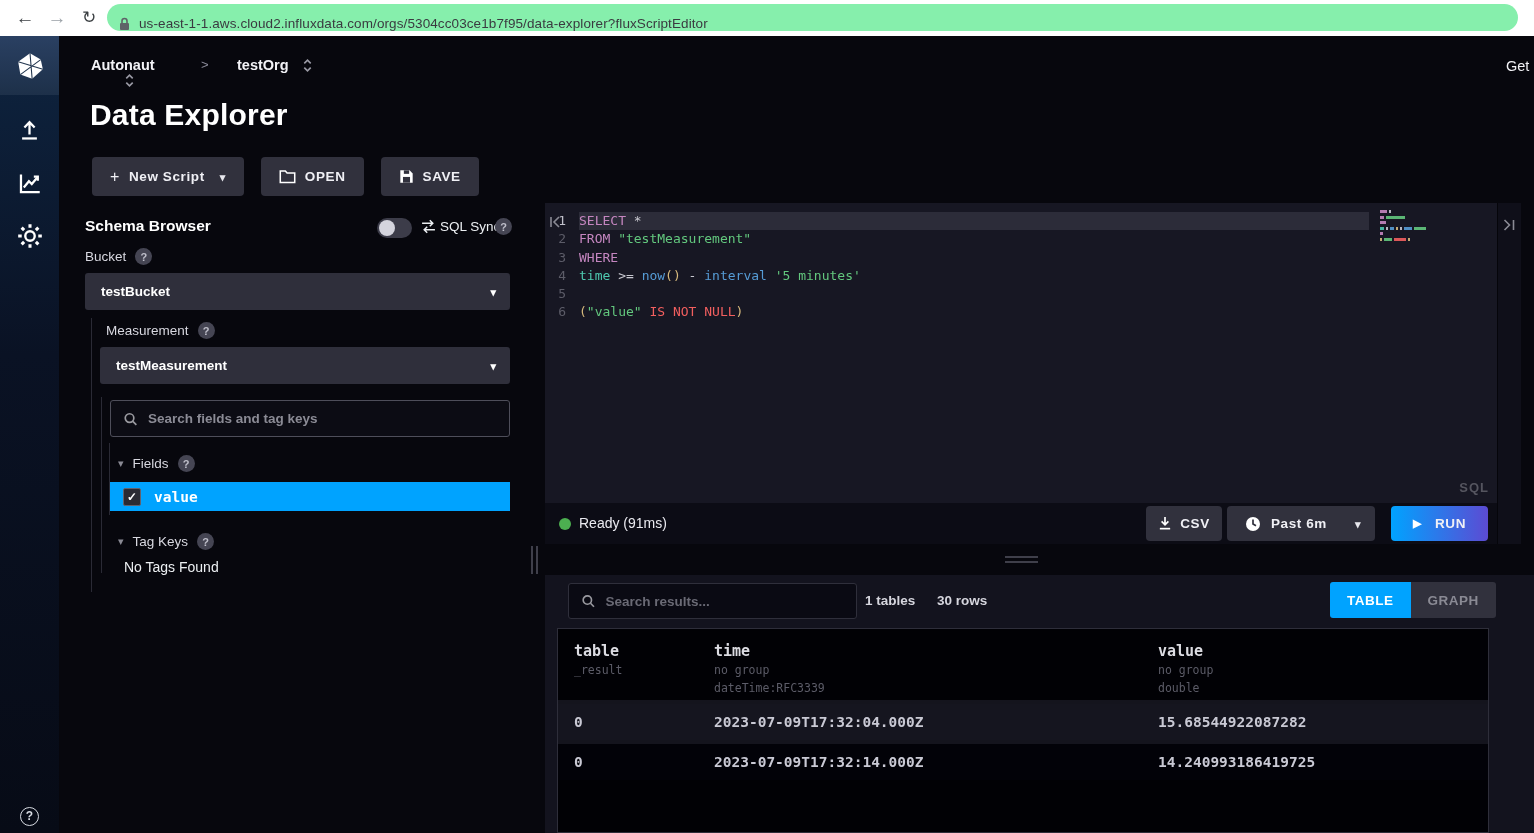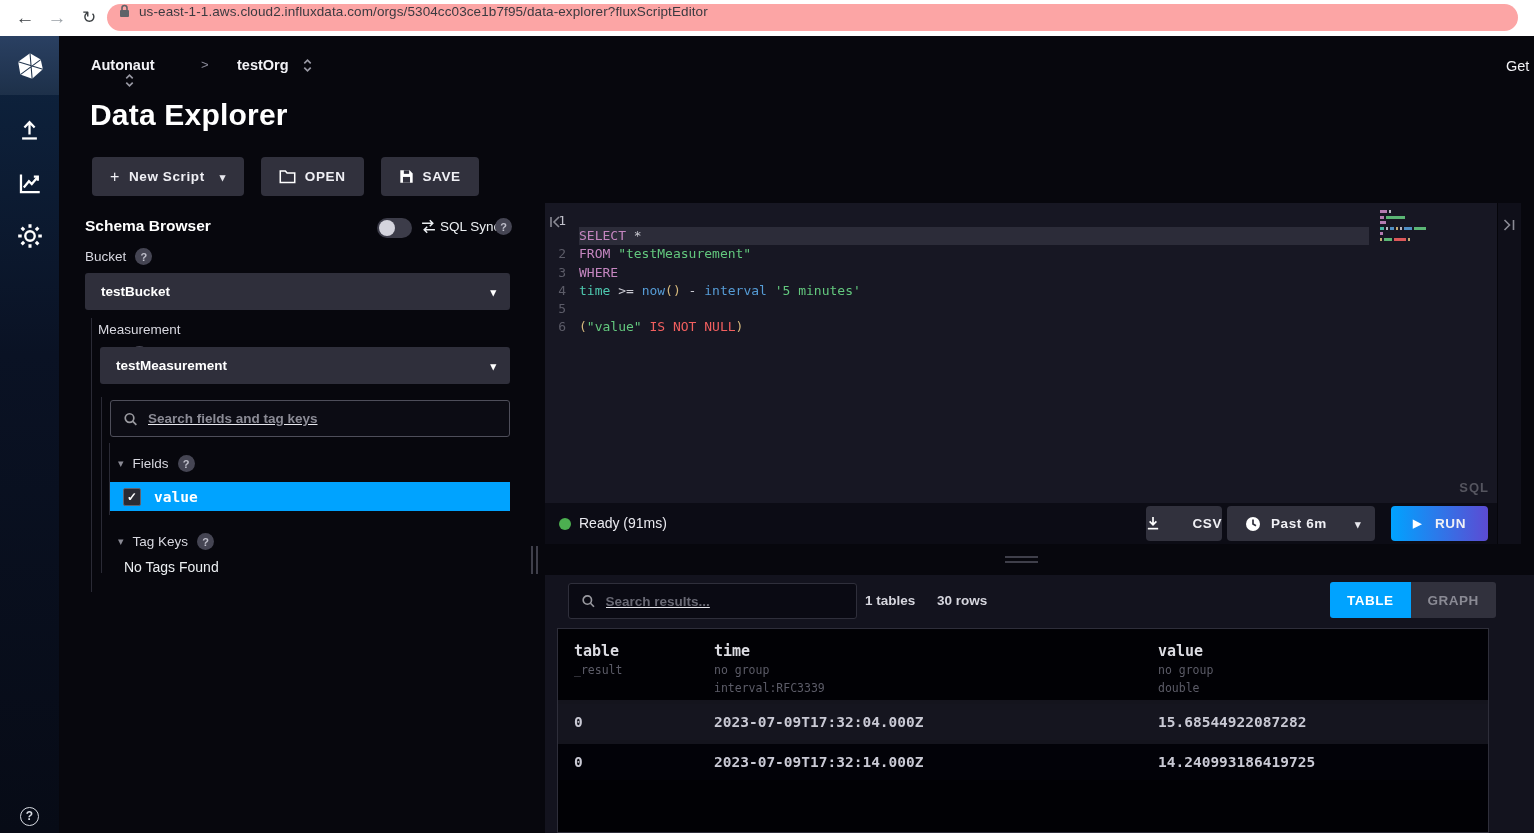--- a/index.html
+++ b/index.html
@@ -7,21 +7,21 @@
   .screen {
     position:relative; width:1534px; height:833px; overflow:hidden;
     background:#07070d; font-family:"Liberation Sans", sans-serif;
     -webkit-font-smoothing:antialiased;
   }
   .abs { position:absolute; }
 
   
   .chrome { position:absolute; left:0; top:0; width:1534px; height:36px; background:#ffffff; }
   .nav-btn { position:absolute; top:5px; font-size:19px; line-height:26px; width:26px; text-align:center; color:#3c4043; cursor:pointer; }
-  .omnibox { position:absolute; left:107px; top:4px; height:27px; width:1411px; background:#fca5a5; border-radius:14px; display:flex; align-items:flex-start; padding:0 12px; }
+  .omnibox { position:absolute; left:107px; top:4px; height:27px; width:1411px; background:#86efac; border-radius:14px; display:flex; align-items:flex-end; padding:0 12px; }
   .omnibox .url { font-size:13.5px; color:#3a3a40; margin-left:9px; letter-spacing:0.1px; }
 
   
   .rail { position:absolute; left:0; top:36px; width:59px; height:797px;
     background:linear-gradient(180deg,#0e2440 0%, #0a1224 40%, #070b16 100%); }
   .logo-tile { position:absolute; left:0; top:0; width:59px; height:59px; background:linear-gradient(180deg,#2a4062,#1d3049); display:flex; align-items:center; justify-content:center; cursor:pointer; }
   .rail-icon { position:absolute; left:0; width:59px; height:34px; display:flex; align-items:center; justify-content:center; cursor:pointer; }
   .help-bubble { width:19px; height:19px; border-radius:50%; border:1.6px solid #d7dbe2; color:#d7dbe2; font-size:12px; font-weight:700; display:flex; align-items:center; justify-content:center; }
 
   
@@ -43,39 +43,39 @@
   .schema-title { position:absolute; left:0; top:2px; font-size:15.5px; font-weight:700; color:#fff; }
   .toggle { position:absolute; left:292px; top:3px; width:35px; height:20px; background:#3c3c49; border-radius:10px; cursor:pointer; }
   .toggle .knob { position:absolute; left:2px; top:2px; width:16px; height:16px; border-radius:50%; background:#d4d4dd; }
   .sync-icon { position:absolute; left:336px; top:4px; }
   .sync-label { position:absolute; left:355px; top:4px; font-size:13.5px; color:#eceff2; }
   .qmark { width:17px; height:17px; border-radius:50%; background:#454553; color:#bfbfca; font-size:11px; font-weight:700; display:inline-flex; align-items:center; justify-content:center; cursor:pointer; }
   .field-label { font-size:13.5px; color:#d8d8e0; display:flex; align-items:center; gap:9px; }
   .dropdown { position:absolute; height:37px; background:#2f2f3b; border-radius:3px; display:flex; align-items:center; padding:0 16px; cursor:pointer; color:#fff; font-size:13.5px; font-weight:700; }
   .dropdown .caret { position:absolute; right:14px; color:#fff; }
   .sb-search { position:absolute; left:25px; top:185px; width:400px; height:37px; background:#0c0c14; border:1px solid #4e4e5a; border-radius:3px; display:flex; align-items:center; padding:0 12px; gap:10px; }
-  .sb-search input, .res-search input { background:transparent; border:none; outline:none; color:#e8e8ee; font-size:13.5px; font-weight:600; font-family:"Liberation Sans",sans-serif; width:100%;text-decoration:underline; }
+  .sb-search input, .res-search input { background:transparent; border:none; outline:none; color:#e8e8ee; font-size:13.5px; font-weight:600; font-family:"Liberation Sans",sans-serif; width:100%; }
   .sb-search input::placeholder { color:#8b8b95; }
   .res-search input::placeholder { color:#6a6a75; }
   .tree-caret { color:#8a8a94; font-size:11px; cursor:pointer; }
   .guide { position:absolute; width:1px; background:#2a2a35; }
   .field-row { position:absolute; left:25px; top:267px; width:400px; height:29px; background:#00A3FF; display:flex; align-items:center; gap:13px; padding:0 13px; cursor:pointer; }
   .cb { width:18px; height:18px; background:#2b2b34; border:1px solid #62626e; border-radius:2px; color:#fff; font-size:12px; font-weight:700; display:flex; align-items:center; justify-content:center; cursor:pointer; }
   .field-name { font-family:"DejaVu Sans Mono",monospace; font-size:14.5px; font-weight:700; color:#fff; }
   .no-tags { position:absolute; left:39px; top:344px; font-size:14px; color:#eceff2; }
 
   
   .editor { position:absolute; left:486px; top:167px; width:952px; height:300px; background:#171723; }
   .collapse-left { position:absolute; left:3px; top:10px; cursor:pointer; }
   .code-lines { position:absolute; left:0; top:9px; width:100%; font-family:"DejaVu Sans Mono",monospace; font-size:13px; line-height:18.3px; }
   .code-row { display:flex; white-space:pre; }
   .code-row .ln { width:34px; text-align:right; padding-right:13px; color:#5c5c68; }
   .code-row.active .ln { color:#c0c0ca; }
   .code-text { width:790px; white-space:pre; }
-  .code-row.active .code-text { background:#2c2c39;margin-top:15px; }
+  .code-row.active .code-text { background:#2c2c39; }
   .minimap { position:absolute; left:835px; top:7px; width:46px; cursor:pointer; }
   .mm-row { display:flex; gap:2px; height:3px; margin-bottom:2.5px; }
   .mm-row span { height:3px; display:inline-block; opacity:0.9; }
   .lang-label { position:absolute; right:8px; bottom:8px; font-size:13px; font-weight:700; letter-spacing:1px; color:#55555f; }
   .right-strip { position:absolute; left:1438px; top:167px; width:24px; height:341px; background:#0f0f19; border-left:1px solid #05050a; }
   .right-strip svg { position:absolute; left:4px; top:13px; cursor:pointer; }
 
   
   .statusbar { position:absolute; left:486px; top:467px; width:952px; height:41px; background:#0c0c15; }
   .status-dot { position:absolute; left:14px; top:15px; width:12px; height:12px; border-radius:50%; background:#4CAF50; }
@@ -213,21 +213,21 @@
       </div>
       <div class="dropdown" style="left:0; top:58px; width:425px;">
         <span>testBucket</span>
         <span class="caret">▾</span>
       </div>
 
       <div class="guide" style="left:6px; top:103px; height:274px;"></div>
       <div class="guide" style="left:16px; top:182px; height:176px;"></div>
       <div class="guide" style="left:24px; top:228px; height:72px;"></div>
 
-      <div class="field-label abs" style="left:13px; top:107px;flex-direction:column;">
+      <div class="field-label abs" style="left:21px; top:107px;">
         <span>Measurement</span>
         <span class="qmark">?</span>
       </div>
       <div class="dropdown" style="left:15px; top:132px; width:410px;">
         <span>testMeasurement</span>
         <span class="caret">▾</span>
       </div>
 
       <div class="sb-search">
         <svg width="16" height="16" viewBox="0 0 16 16">
@@ -305,21 +305,21 @@
     </div>
     <div class="right-strip">
       <svg width="15" height="18" viewBox="0 0 14 18">
         <path d="M2 4 L7 9 L2 14 M11 4 V14" fill="none" stroke="#8a8a94" stroke-width="1.6"></path>
       </svg>
     </div>
 
     <div class="statusbar">
       <div class="status-dot"></div>
       <span class="status-text">Ready (91ms)</span>
-      <button class="btn sb-btn" style="left:601px; width:76px; justify-content:space-between; gap:8px; padding:0;">
+      <button class="btn sb-btn" style="left:601px; width:76px; justify-content:center; gap:8px; padding:0;">
         <svg width="14" height="15" viewBox="0 0 14 16">
             <path d="M7 1 V9 M3.4 5.8 L7 9.4 L10.6 5.8" fill="none" stroke="#fff" stroke-width="1.8"></path>
             <path d="M1.5 13.5 H12.5" stroke="#fff" stroke-width="1.8"></path>
           </svg>
         <span>CSV</span>
       </button>
       <button class="btn sb-btn" style="left:682px; width:148px; justify-content:flex-start; gap:10px;">
         <svg width="16" height="16" viewBox="0 0 16 16">
             <circle cx="8" cy="8" r="7" fill="#fff"></circle>
             <path d="M8 3.5 V8 L11 9.8" fill="none" stroke="#31313d" stroke-width="1.7"></path>
@@ -359,21 +359,21 @@
 
       <div class="res-table">
         <div class="tgrid thead">
             <div>
               <div class="th-name">table</div>
               <div class="th-sub">_result</div>
             </div>
             <div>
               <div class="th-name">time</div>
               <div class="th-sub">no group</div>
-              <div class="th-sub">interval:RFC3339</div>
+              <div class="th-sub">dateTime:RFC3339</div>
             </div>
             <div>
               <div class="th-name">value</div>
               <div class="th-sub">no group</div>
               <div class="th-sub">double</div>
             </div>
           </div>
         <div>
             <div class="tgrid res-row lit" style="display: grid; align-content: center;">
               <div>0</div>

